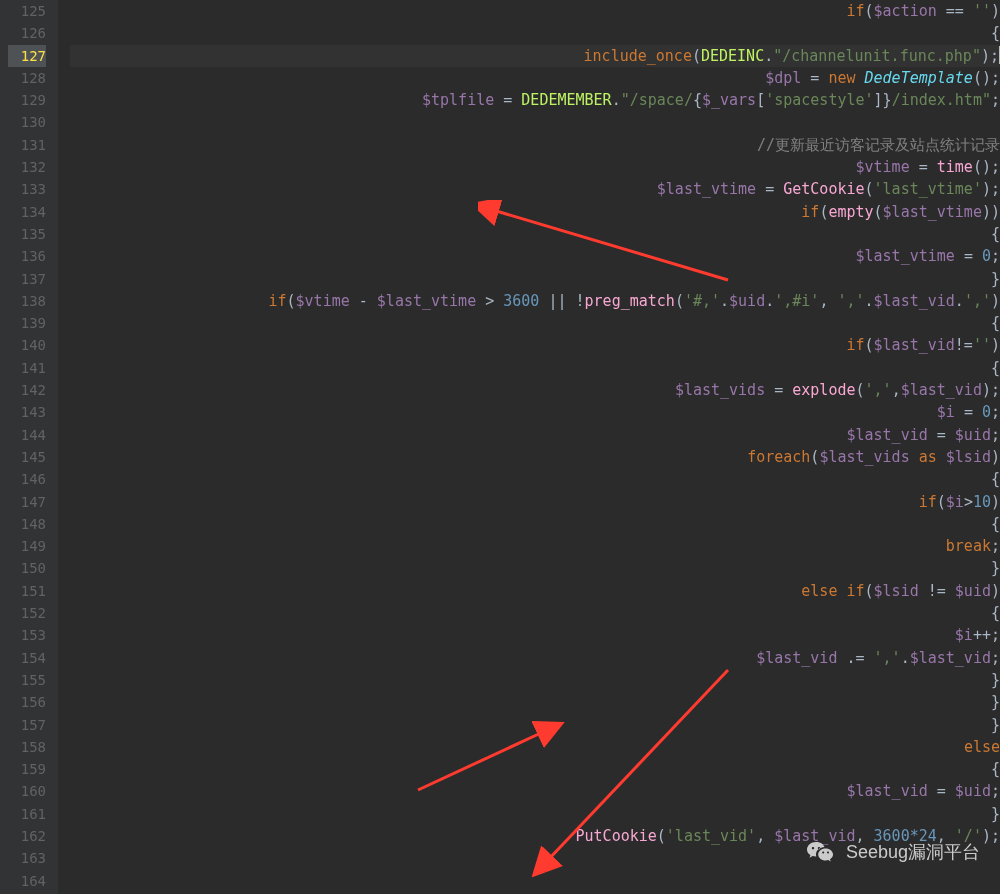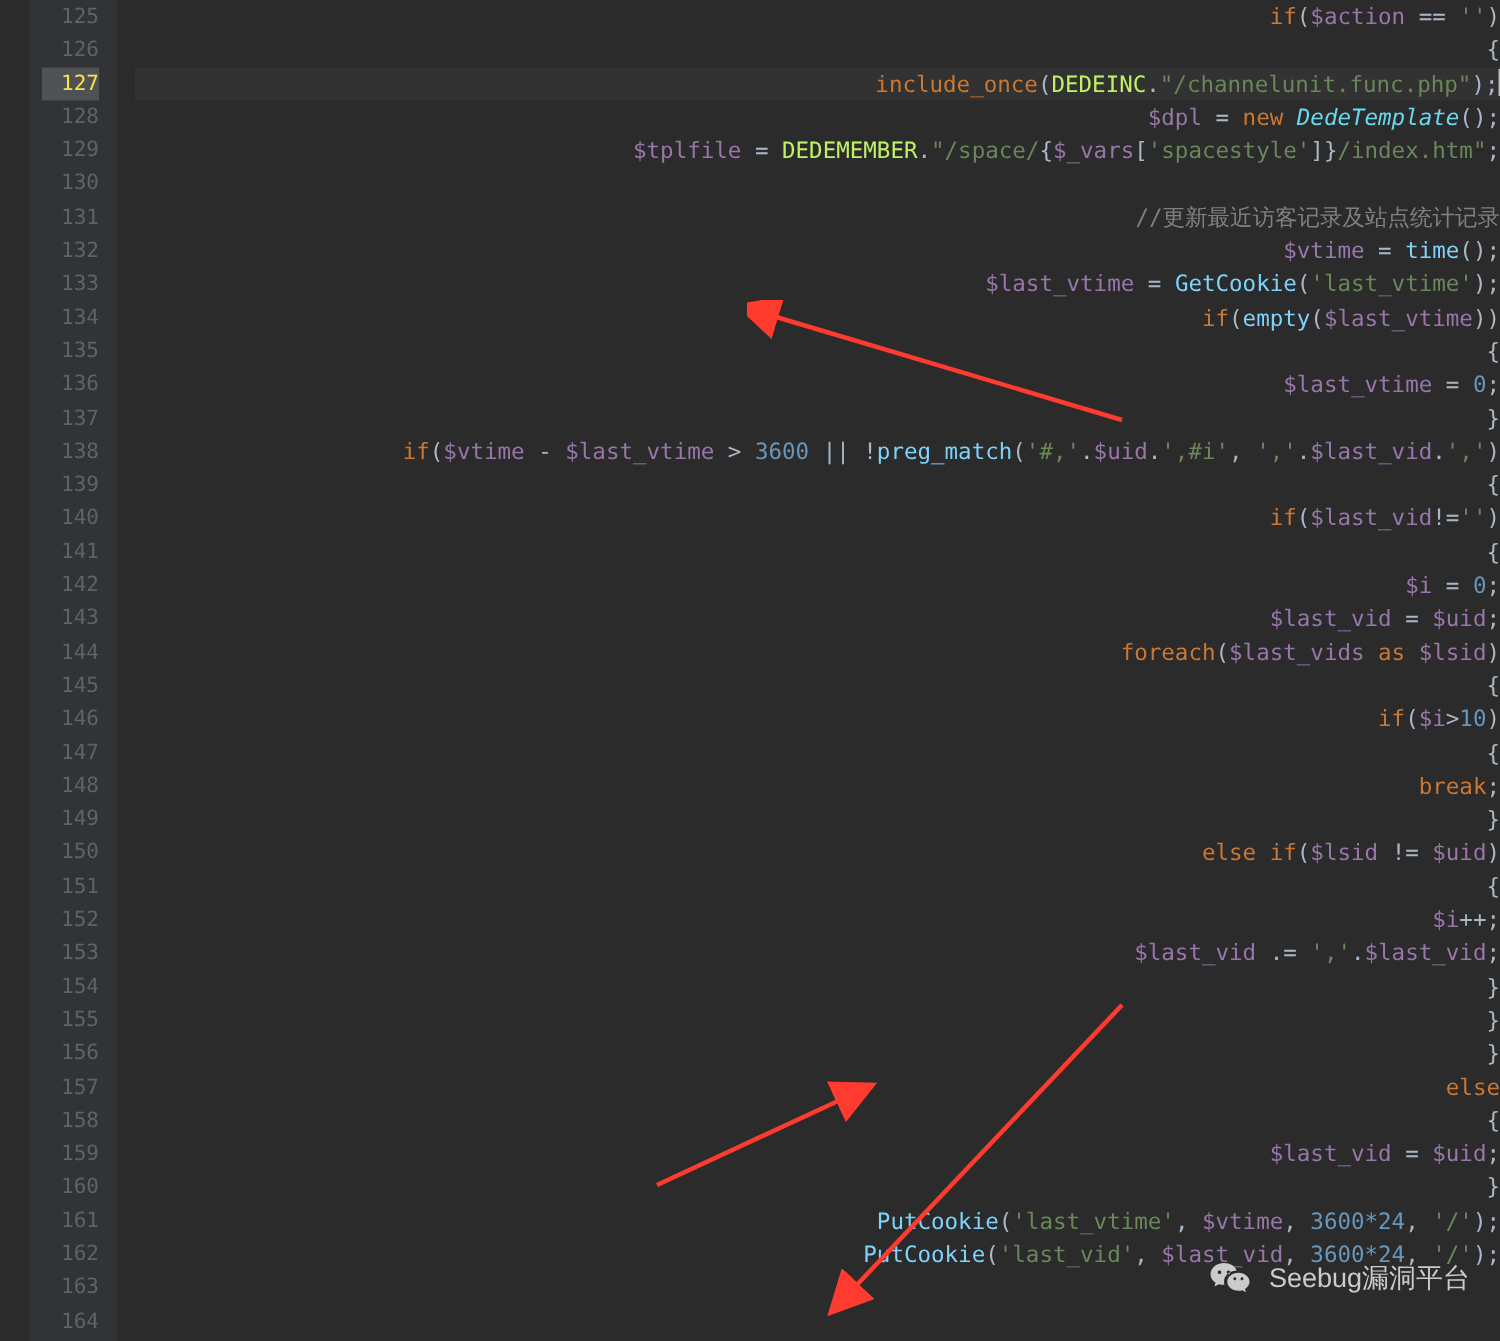--- a/index.html
+++ b/index.html
@@ -9,21 +9,20 @@
   font-size: 15px;
   color: #a9b7c6;
   overflow: hidden;
   width: 1000px;
   height: 894px;
   position: relative;
 }
 .editor {
   display: flex;
   height: 100%;
-  padding-left: 20px;
 }
 .gutter {
   background: #313335;
   color: #606366;
   text-align: right;
   padding: 0 12px 0 8px;
   user-select: none;
   flex-shrink: 0;
   width: 58px;
 }
@@ -48,21 +47,21 @@
   text-align: right;
 }
 .line.current {
   background: #323232;
 }
 .kw { color: #cc7832; }
 .var { color: #9876aa; }
 .str { color: #6a8759; }
 .num { color: #6897bb; }
 .const { color: #bef264; }
-.func { color: #7dd3fc; margin-top: 26px; }
+.func { color: #f9a8d4; margin-top: 26px; }
 .class { color: #66d9ef; font-style: italic; }
 .comment { color: #808080; }
 .punct { color: #a9b7c6; }
 .cursor {
   display: inline-block;
   width: 1px;
   height: 18px;
   background: #bbb;
   vertical-align: middle;
   margin-bottom: 2px;
@@ -150,40 +149,40 @@
     <div class="line">        <span class="var">$vtime</span> <span class="punct">=</span> <span class="func">time</span>();</div>
     <div class="line">        <span class="var">$last_vtime</span> <span class="punct">=</span> <span class="func">GetCookie</span>(<span class="str">'last_vtime'</span>);</div>
     <div class="line">        <span class="kw">if</span>(<span class="func">empty</span>(<span class="var">$last_vtime</span>))</div>
     <div class="line">        {</div>
     <div class="line">            <span class="var">$last_vtime</span> <span class="punct">=</span> <span class="num">0</span>;</div>
     <div class="line">        }</div>
     <div class="line">        <span class="kw">if</span>(<span class="var">$vtime</span> <span class="punct">-</span> <span class="var">$last_vtime</span> <span class="punct">&gt;</span> <span class="num">3600</span> <span class="punct">||</span> <span class="punct">!</span><span class="func">preg_match</span>(<span class="str">'#,'</span>.<span class="var">$uid</span>.<span class="str">',#i'</span>, <span class="str">','</span>.<span class="var">$last_vid</span>.<span class="str">','</span>)</div>
     <div class="line">        {</div>
     <div class="line">            <span class="kw">if</span>(<span class="var">$last_vid</span><span class="punct">!=</span><span class="str">''</span>)</div>
     <div class="line">            {</div>
+    <div class="line">                <span class="var">$last_vids</span> <span class="punct">=</span> <span class="func">explode</span>(<span class="str">','</span>,<span class="var">$last_vid</span>);</div>
     <div class="line">                <span class="var">$i</span> <span class="punct">=</span> <span class="num">0</span>;</div>
     <div class="line">                <span class="var">$last_vid</span> <span class="punct">=</span> <span class="var">$uid</span>;</div>
     <div class="line">                <span class="kw">foreach</span>(<span class="var">$last_vids</span> <span class="kw">as</span> <span class="var">$lsid</span>)</div>
     <div class="line">                {</div>
     <div class="line">                    <span class="kw">if</span>(<span class="var">$i</span><span class="punct">&gt;</span><span class="num">10</span>)</div>
     <div class="line">                    {</div>
     <div class="line">                        <span class="kw">break</span>;</div>
     <div class="line">                    }</div>
     <div class="line">                    <span class="kw">else</span> <span class="kw">if</span>(<span class="var">$lsid</span> <span class="punct">!=</span> <span class="var">$uid</span>)</div>
     <div class="line">                    {</div>
     <div class="line">                        <span class="var">$i</span><span class="punct">++</span>;</div>
     <div class="line">                        <span class="var">$last_vid</span> <span class="punct">.=</span> <span class="str">','</span>.<span class="var">$last_vid</span>;</div>
     <div class="line">                    }</div>
     <div class="line">                }</div>
     <div class="line">            }</div>
     <div class="line">            <span class="kw">else</span></div>
     <div class="line">            {</div>
     <div class="line">                <span class="var">$last_vid</span> <span class="punct">=</span> <span class="var">$uid</span>;</div>
     <div class="line">            }</div>
-    <div class="line">            <span class="func">PutCookie</span>(<span class="str">'last_vtime'</span>, <span class="var">$vtime</span>, <span class="num">3600*24</span>, <span class="str">'/'</span>);</div>
     <div class="line">            <span class="func">PutCookie</span>(<span class="str">'last_vid'</span>, <span class="var">$last_vid</span>, <span class="num">3600*24</span>, <span class="str">'/'</span>);</div>
 
     <div class="arrow" style="left:420px; top:200px;">
       <svg width="260" height="90">
           <defs>
             <marker id="ah1" markerWidth="10" markerHeight="10" refX="2" refY="5" orient="auto">
               <polygon points="0,0 10,5 0,10" fill="#ff3b2f"></polygon>
             </marker>
           </defs>
           <line x1="250" y1="80" x2="15" y2="10" stroke="#ff3b2f" stroke-width="3" marker-end="url(#ah1)"></line>

